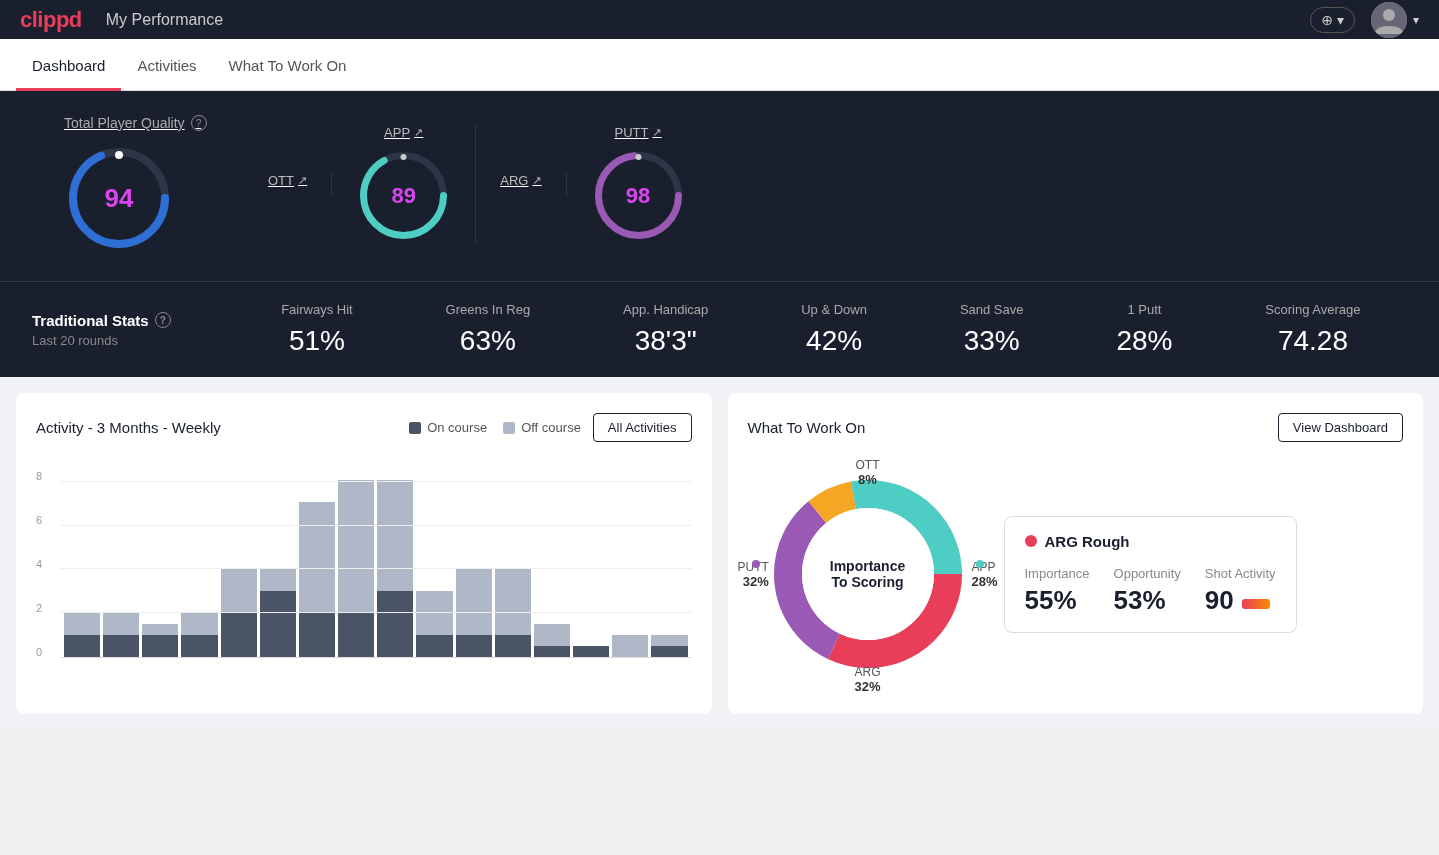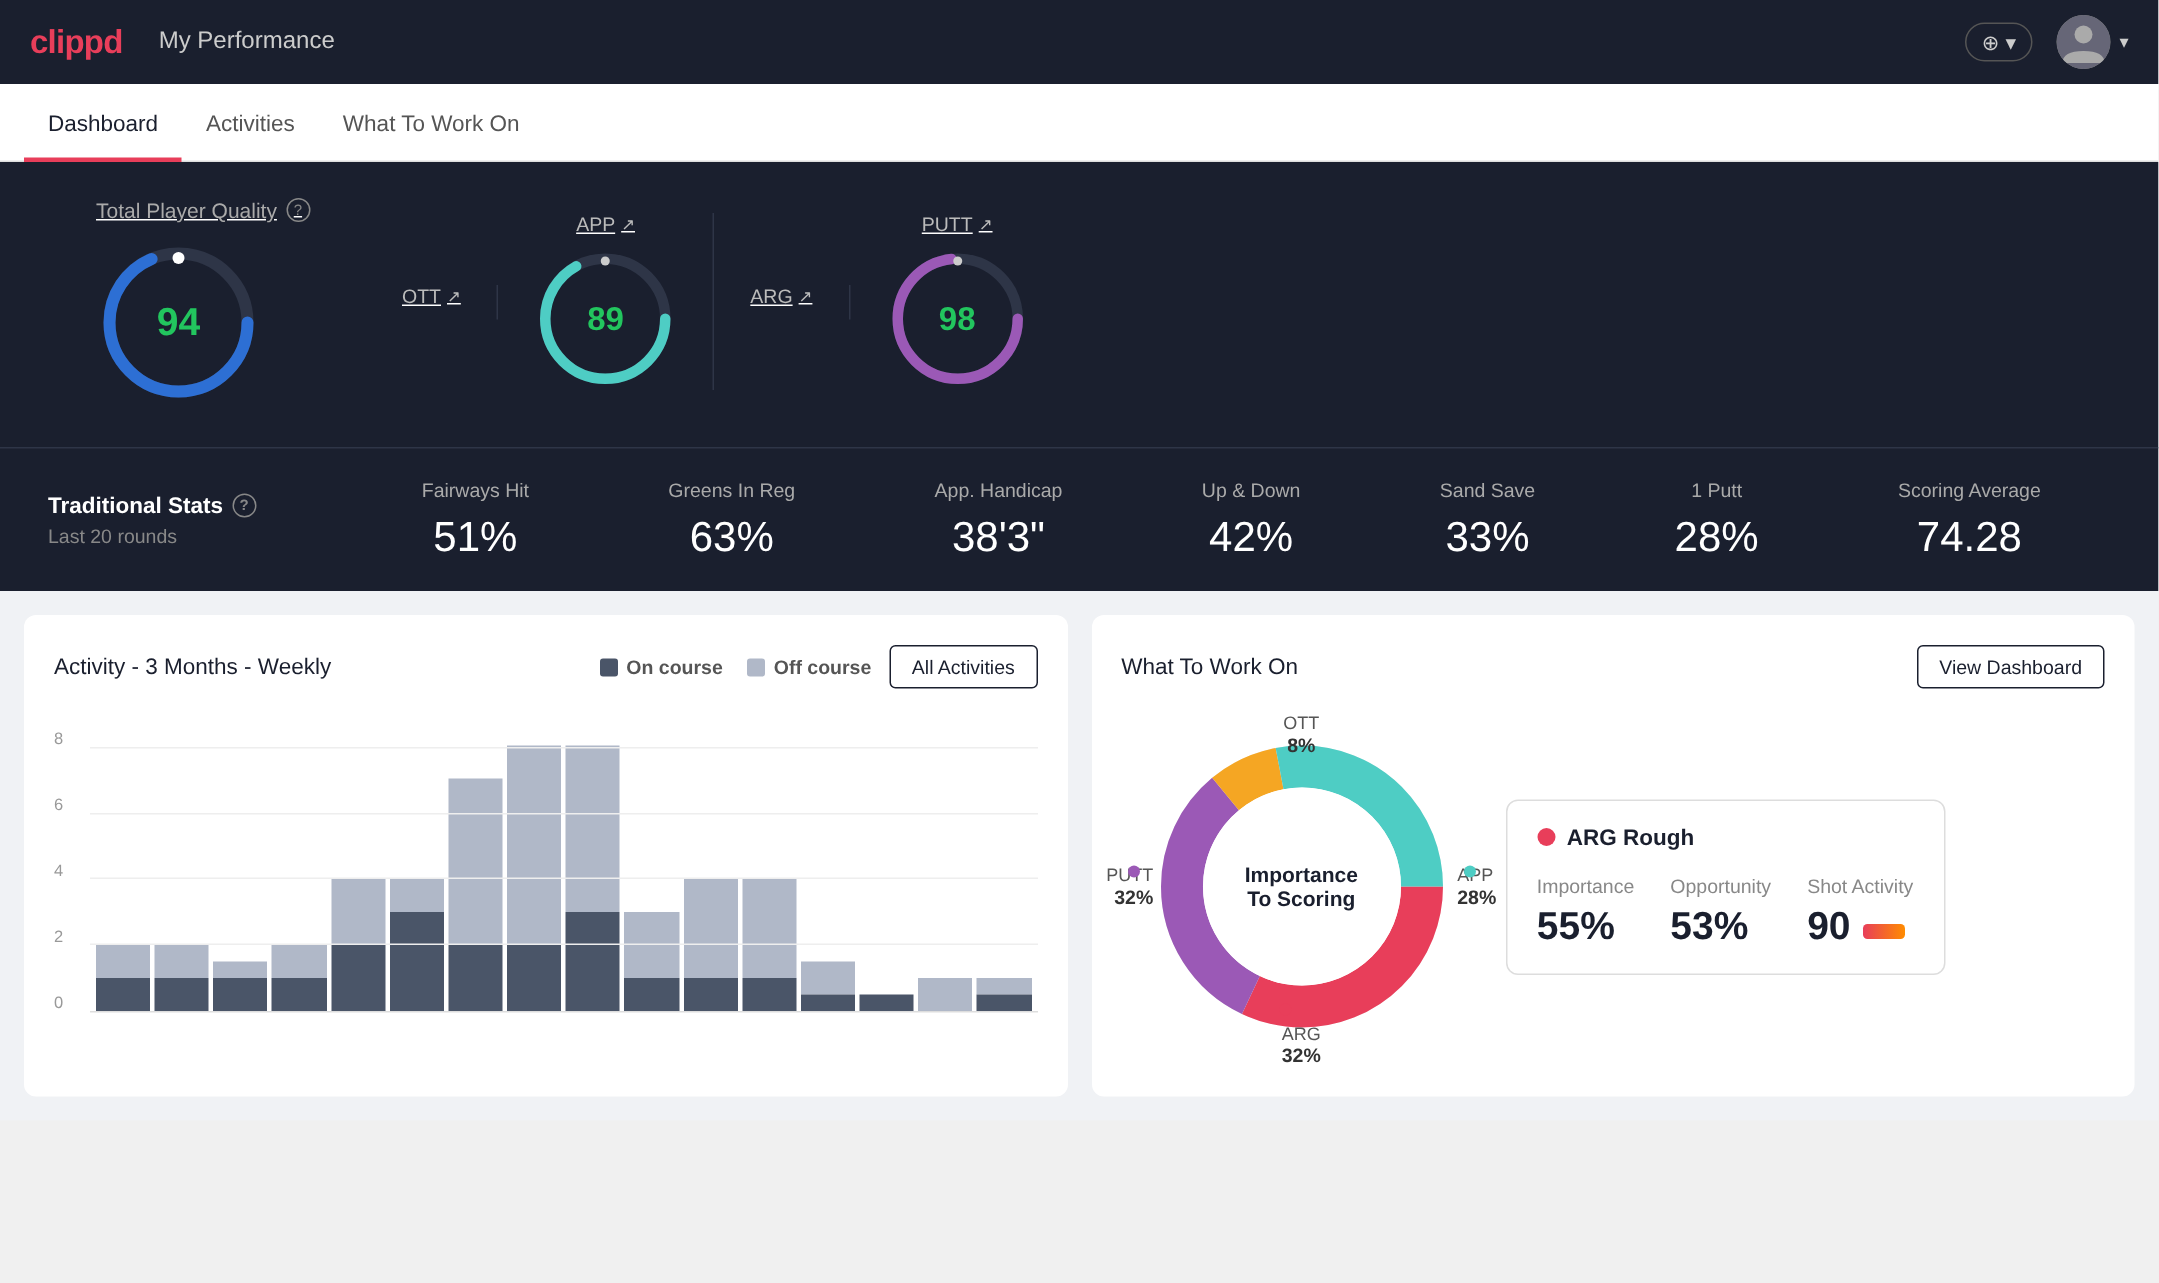--- a/index.html
+++ b/index.html
@@ -4,21 +4,21 @@
   <style>
     * { box-sizing: border-box; margin: 0; padding: 0; }
     body { font-family: -apple-system, BlinkMacSystemFont, 'Segoe UI', sans-serif; background: #f0f0f0; color: #fff; }
 
     
     .header {
       background: #1a1f2e;
       display: flex;
       align-items: center;
       padding: 0 20px;
-      height: 56px;
+      height: 39px;
       position: relative;
     }
     .logo {
       display: flex;
       align-items: center;
       margin-right: 24px;
     }
     .logo-text {
       font-size: 22px;
       font-weight: 700;
@@ -172,21 +172,21 @@
     .arrow-up {
       font-size: 11px;
       color: #bbb;
     }
     .gauge-value {
       position: absolute;
       top: 50%; left: 50%;
       transform: translate(-50%, -50%);
       font-size: 26px;
       font-weight: 700;
-      color: #22c55e;
+      color: #d946ef;
       text-align: center;
     }
     .gauge-wrapper {
       position: relative;
       display: inline-flex;
       align-items: center;
       justify-content: center;
     }
 
     
@@ -265,21 +265,20 @@
     .legend {
       display: flex;
       align-items: center;
       gap: 16px;
       margin-right: 12px;
     }
     .legend-item {
       display: flex; align-items: center; gap: 6px;
       font-size: 13px;
       color: #555;
-      font-weight: bold;
     }
     .legend-dot {
       width: 12px; height: 12px;
       border-radius: 2px;
     }
     .all-activities-btn {
       border: 1.5px solid #1a1f2e;
       background: none;
       border-radius: 4px;
       padding: 6px 14px;

